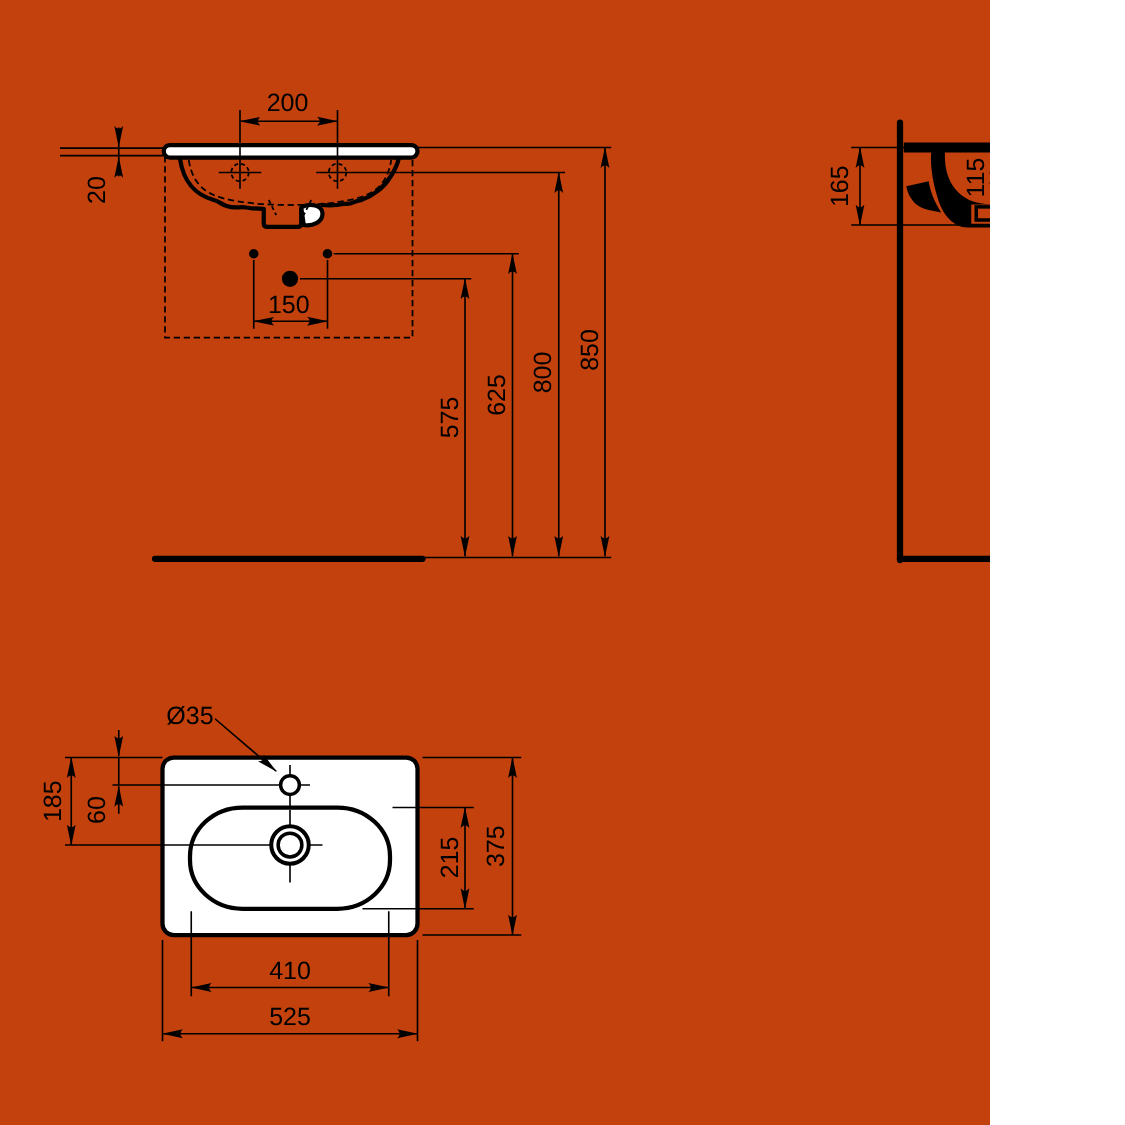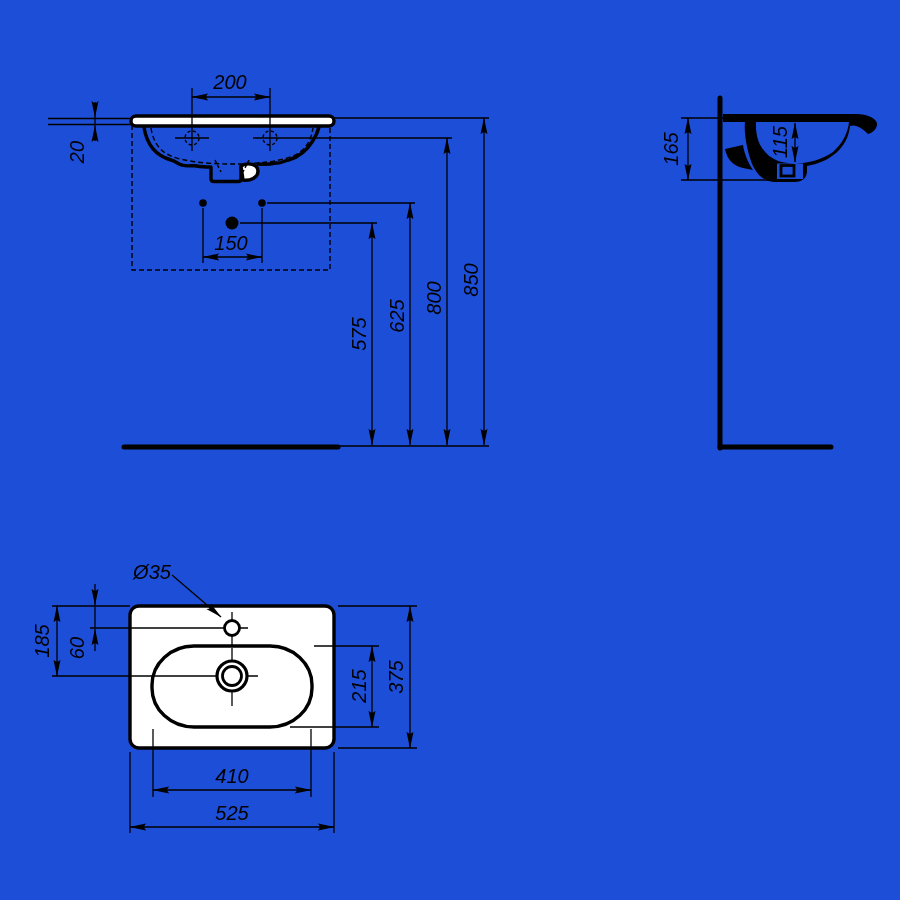--- a/index.html
+++ b/index.html
@@ -1,16 +1,16 @@
 <!DOCTYPE html>
 <html><head>
 <meta charset="utf-8">
 <style>
   html,body{margin:0;padding:0;background:#ffffff;}
-  .stage{position:relative;width:900px;height:900px;background:#1d4ed8;overflow:hidden;font-style:italic;}
+  .stage{position:relative;width:792px;height:900px;background:#c2410c;overflow:hidden;}
   svg text{
     font-family:"Liberation Sans", sans-serif;
     font-size:20px;
     fill:#000000;
   }
   .thin   {stroke:#000;stroke-width:1.3;fill:none;}
   .dash   {stroke:#000;stroke-width:1.4;fill:none;stroke-dasharray:5 3;}
   .dashsm {stroke:#000;stroke-width:1.4;fill:none;stroke-dasharray:3.2 2.4;}
   .thick  {stroke:#000;stroke-width:3.4;fill:none;stroke-linecap:round;stroke-linejoin:round;}
   .thickf {stroke:#000;stroke-width:3.4;fill:#ffffff;stroke-linejoin:round;}

